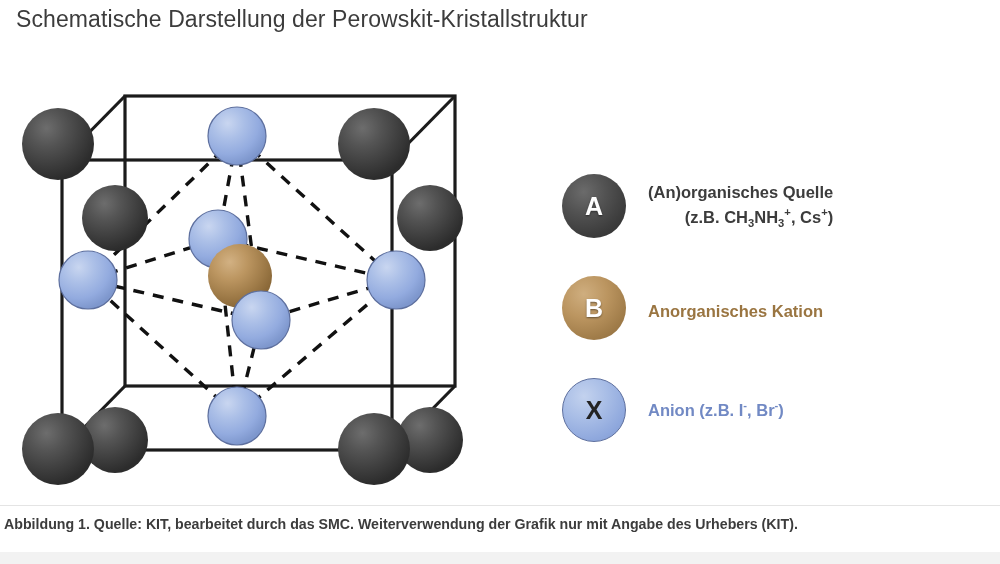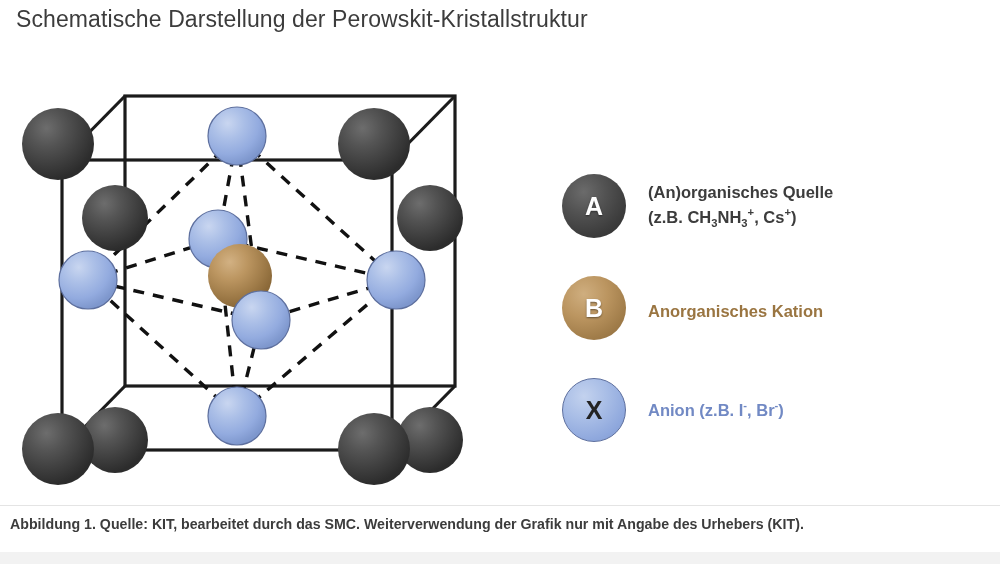--- a/index.html
+++ b/index.html
@@ -91,39 +91,39 @@
   .sphere-x .letter {
     color: #232323;
     text-shadow: none;
   }
   .legend-text {
     font-size: 16.5px;
     line-height: 1.45;
     font-weight: bold;
   }
   .legend-text .l1 { display: block; }
-  .legend-text .l2 { display: block; }
+  .legend-text .l2 { display: block; text-align: right; }
   .text-a { color: #3c3c3c; }
   .text-b { color: #9a7541; margin-top: 8px; }
   .text-x { color: #7189c4; }
   sup { font-size: 0.68em; vertical-align: super; }
   sub { font-size: 0.68em; vertical-align: sub; }
 
   
   #caption-divider {
     position: absolute;
     left: 0;
     top: 505px;
     width: 1000px;
     height: 1px;
     background: #e4e4e4;
   }
   #caption {
     position: absolute;
-    left: 10px;
+    left: 4px;
     top: 516px;
     width: 980px;
     font-size: 14.2px;
     font-weight: bold;
     color: #3c3c3c;
     white-space: nowrap;
   }
   #bottom-bar {
     position: absolute;
     left: 0;

